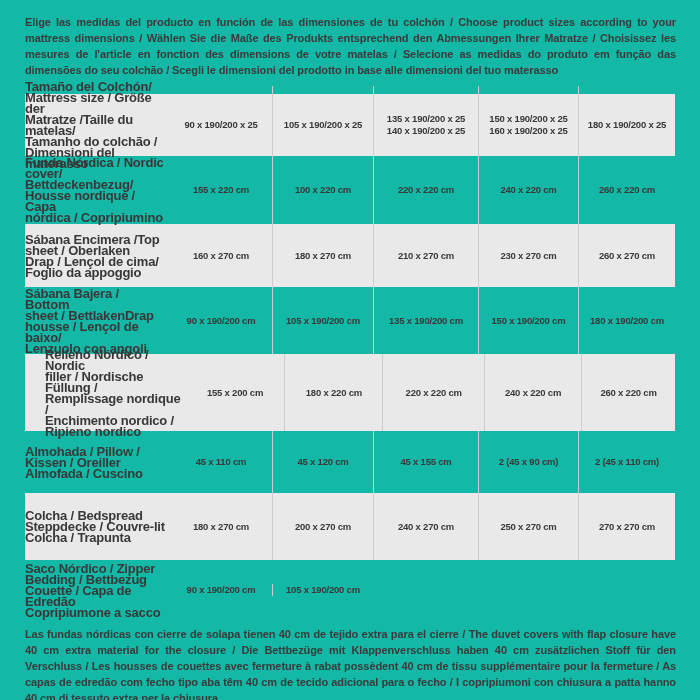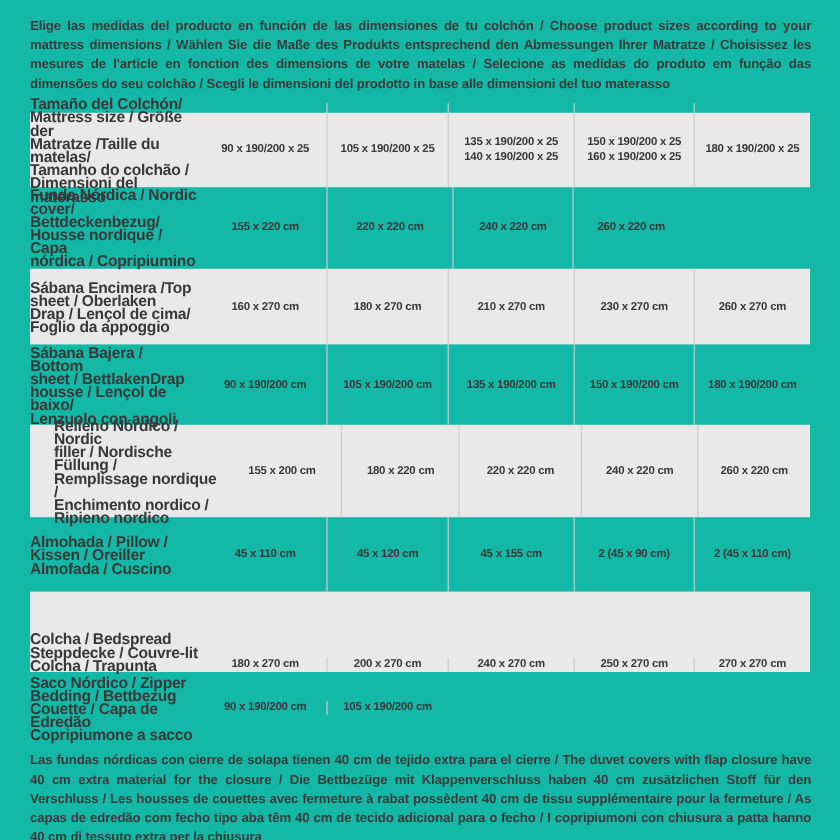--- a/index.html
+++ b/index.html
@@ -48,21 +48,21 @@
   .c3 { width:105px; border-left:1px solid #cccccc; }
   .c4 { width:100px; border-left:1px solid #cccccc; }
   .c5 { width:97px;  border-left:1px solid #cccccc; }
   .spacer { height:8px; }
   .r1 { height:62px; }
   .r2 { height:68px; }
   .r3 { height:63px; }
   .r4 { height:67px; }
   .r5 { height:77px;padding-left:20px; }
   .r6 { height:62px; }
-  .r7 { height:67px;align-items:flex-end; }
+  .r7 { height:67px; }
   .r8 { height:60px;align-items:center; }
   .note {
     margin:6px 24px 0 25px;
     font-size:11px;
     line-height:16px;
     text-align:justify;
     letter-spacing:-0.1px;
     color:#3a3a3a;
   }
 </style>
@@ -98,20 +98,21 @@
 160 x 190/200 x 25</div>
       <div class="cell size c5">180 x 190/200 x 25</div>
     </div>
 
     <div class="row r2">
       <div class="cell label">Funda Nórdica /  Nordic
 cover/ Bettdeckenbezug/
 Housse nordique  / Capa
 nórdica / Copripiumino</div>
       <div class="cell size c1">155 x 220 cm</div>
+      <div class="cell size c2">100 x 220 cm</div>
       <div class="cell size c3">220 x 220 cm</div>
       <div class="cell size c4">240 x 220 cm</div>
       <div class="cell size c5">260 x 220 cm</div>
     </div>
 
     <div class="row r3 shade">
       <div class="cell label">Sábana Encimera /Top
 sheet / Oberlaken
 Drap / Lençol de cima/
 Foglio da appoggio</div>

